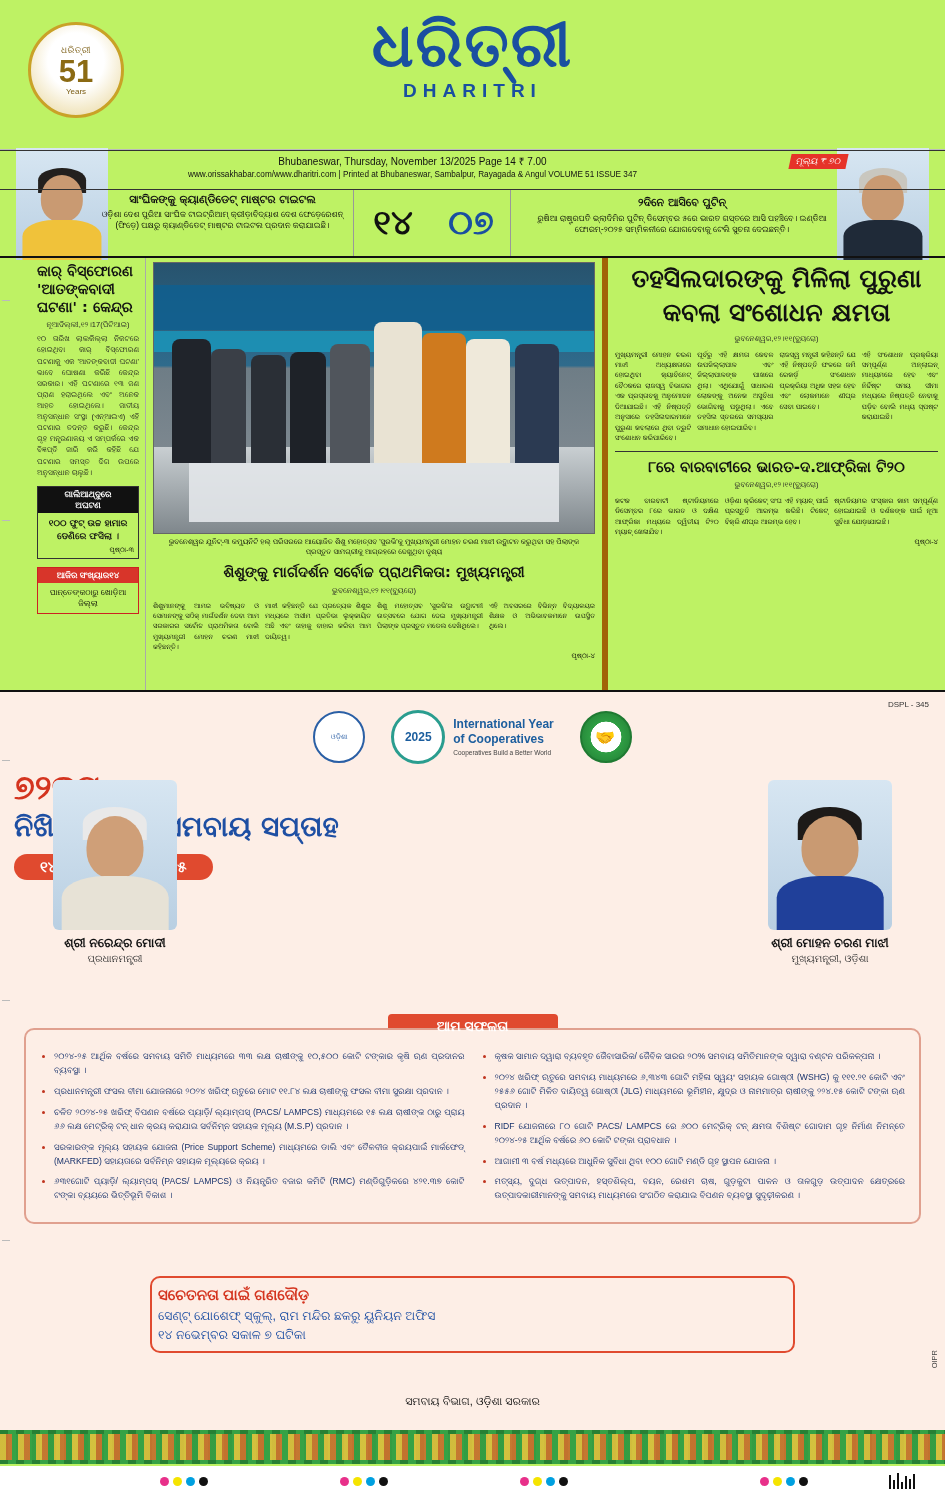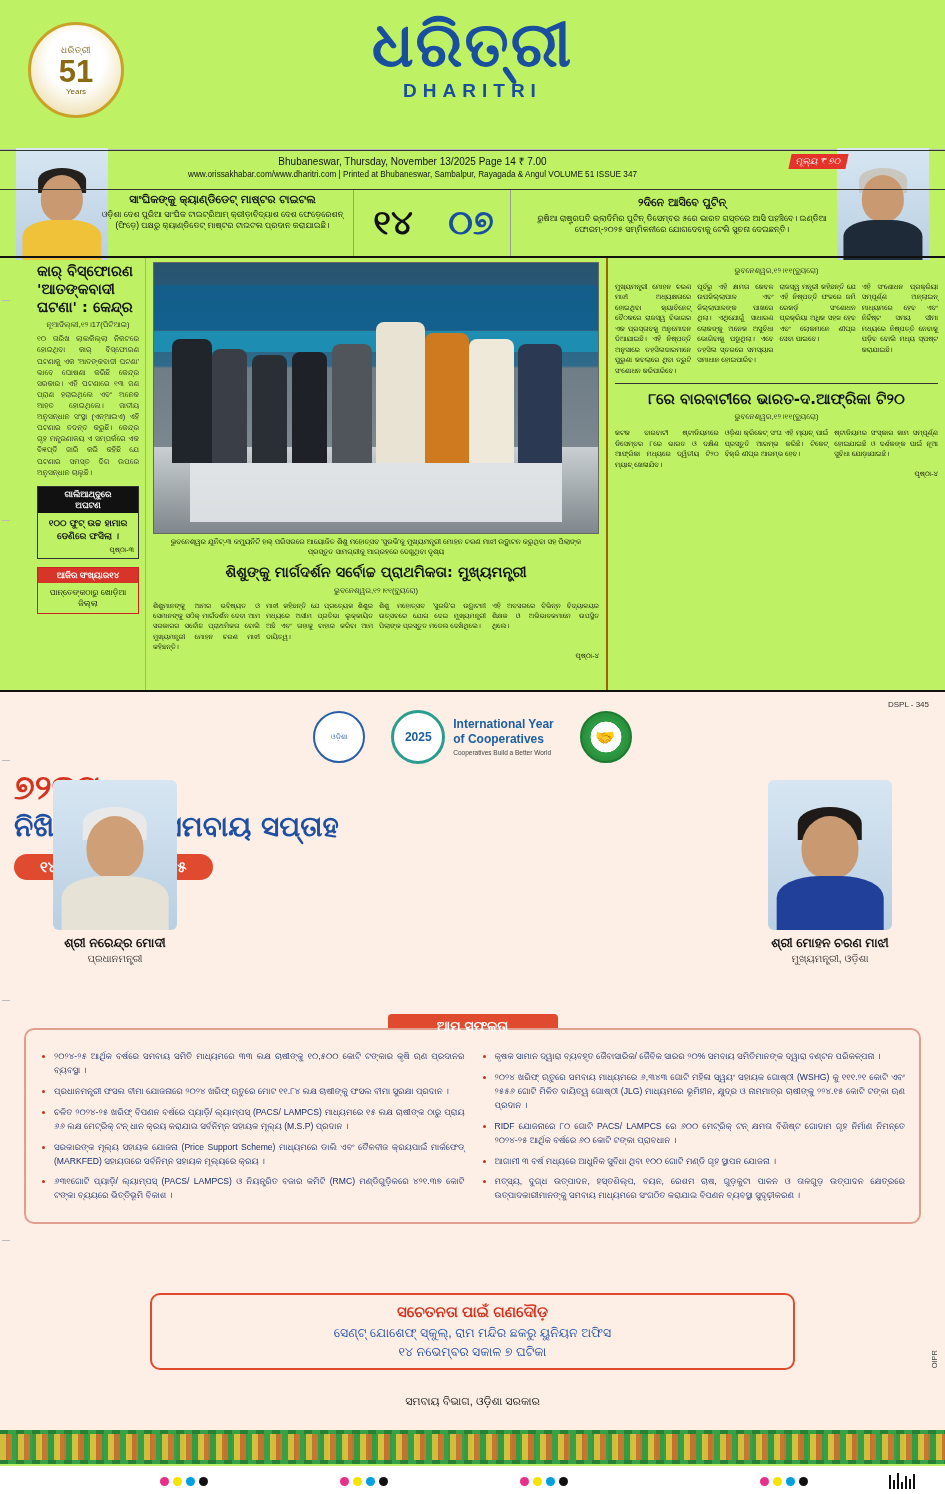--- a/index.html
+++ b/index.html
@@ -101,21 +101,21 @@
   .sb-num.blue { color:#1a4fa0; }
   .sb-text2 { flex:1; border-left:1px solid #999; padding:6px 8px; }
   .sb-text2 .t1 { font-size:11px; font-weight:bold; text-align:center; color:#111; }
   .sb-text2 .t2 { font-size:8.2px; line-height:1.4; text-align:center; margin-top:4px; }
   .sb-right { width:92px; }
 
   
   .newsbody { position:absolute; left:8px; right:0; top:258px; height:432px; display:flex;margin-left:23px; }
   .col { padding:4px 6px; }
   .col-left { width:115px; border-right:1px solid #aaa; }
-  .col-center { width:462px; border-right:2px solid #a16207; padding:4px 7px; }
+  .col-center { width:462px; border-right:6px solid #a16207; padding:4px 7px; }
   .col-right { flex:1; padding:4px 7px; }
 
   .head-od { font-family:"DejaVu Sans", sans-serif; color:#111; }
   .hl-1 { font-size:14.5px; font-weight:bold; line-height:1.25; }
   .byline { font-size:7.5px; text-align:center; margin:4px 0 3px; color:#222; }
   .body-od { font-size:7.4px; line-height:1.5; text-align:justify; color:#1a1a1a; }
 
   .boxed {
     border:1px solid #333; margin-top:8px; padding:4px;
     text-align:center;
@@ -221,23 +221,23 @@
   .succ-box {
     border:2px solid #e0a08f; border-radius:10px; margin-top:-11px; padding:20px 14px 12px;
     display:flex; gap:16px; background:#fdeee6;
   }
   .succ-col { flex:1; }
   .succ-col ul { margin:0; padding-left:14px; }
   .succ-col li { font-size:8.6px; line-height:1.62; color:#15306b; margin-bottom:7px; text-align:justify; }
   .succ-col li::marker { color:#c0341f; }
 
   .awareness {
-    position:absolute; left:150px; right:150px; bottom:60px;
+    position:absolute; left:150px; right:150px; bottom:77px;
     border:2px solid #e04a2f; border-radius:10px; background:#fdeee6;
-    text-align:center; padding:8px 6px;
+    text-align:left; padding:8px 6px;
   }
   .awareness .a1 { font-size:15px; font-weight:bold; color:#d4341f; }
   .awareness .a2 { font-size:12.5px; color:#1e4fa3; margin-top:5px; }
   .awareness .a3 { font-size:12.5px; color:#1e4fa3; margin-top:4px; }
   .ad-foot { position:absolute; left:0; right:0; bottom:22px; text-align:center; font-size:11px; color:#111; }
   .oipr { position:absolute; right:6px; bottom:80px; font-size:7.5px; color:#444; transform:rotate(-90deg); transform-origin:right bottom; }
 
   
   .deco {
     position:absolute; left:0; right:0; top:1430px; height:34px;
@@ -358,20 +358,21 @@
       <div class="sub-cols">
         <div class="sc">ଶିଶୁମାନଙ୍କୁ ଆମର ଭବିଷ୍ୟତ ଓ ସେମାନଙ୍କୁ ସଠିକ୍ ମାର୍ଗଦର୍ଶନ ଦେବା ଆମ ସରକାରର ସର୍ବୋଚ୍ଚ ପ୍ରାଥମିକତା ବୋଲି ମୁଖ୍ୟମନ୍ତ୍ରୀ ମୋହନ ଚରଣ ମାଝୀ କହିଛନ୍ତି।</div>
         <div class="sc">ମାଝୀ କହିଛନ୍ତି ଯେ ପ୍ରତ୍ୟେକ ଶିଶୁର ମଧ୍ୟରେ ଅସୀମ ପ୍ରତିଭା ଲୁକ୍କାୟିତ ଅଛି ଏବଂ ତାହାକୁ ବାହାର କରିବା ଆମ ଦାୟିତ୍ୱ।</div>
         <div class="sc">ଶିଶୁ ମହୋତ୍ସବ 'ସୁରଭି'ର ଉଦ୍ଘାଟନୀ ଉତ୍ସବରେ ଯୋଗ ଦେଇ ମୁଖ୍ୟମନ୍ତ୍ରୀ ପିଲାଙ୍କ ପ୍ରସ୍ତୁତ ମଡେଲ ଦେଖିଥିଲେ।</div>
         <div class="sc">ଏହି ଅବସରରେ ବିଭିନ୍ନ ବିଦ୍ୟାଳୟର ଶିକ୍ଷକ ଓ ଅଭିଭାବକମାନେ ଉପସ୍ଥିତ ଥିଲେ।</div>
       </div>
       <div class="cont-r">ପୃଷ୍ଠା-୪</div>
     </div>
 
     <div class="col col-right">
+      <div class="hl-big">ତହସିଲଦାରଙ୍କୁ ମିଳିଲା ପୁରୁଣା କବଲା ସଂଶୋଧନ କ୍ଷମତା</div>
       <div class="byline">ଭୁବନେଶ୍ୱର,୧୨।୧୧(ବ୍ୟୁରୋ)</div>
       <div class="rcols">
         <div class="rc">ମୁଖ୍ୟମନ୍ତ୍ରୀ ମୋହନ ଚରଣ ମାଝୀ ଅଧ୍ୟକ୍ଷତାରେ ହୋଇଥିବା କ୍ୟାବିନେଟ୍ ବୈଠକରେ ରାଜସ୍ୱ ବିଭାଗର ଏକ ପ୍ରସ୍ତାବକୁ ଅନୁମୋଦନ ଦିଆଯାଇଛି। ଏହି ନିଷ୍ପତ୍ତି ଅନୁସାରେ ତହସିଲଦାରମାନେ ପୁରୁଣା କବଲାରେ ଥିବା ତ୍ରୁଟି ସଂଶୋଧନ କରିପାରିବେ।</div>
         <div class="rc">ପୂର୍ବରୁ ଏହି କ୍ଷମତା କେବଳ ଉପଜିଲ୍ଲାପାଳ ଏବଂ ଜିଲ୍ଲାପାଳଙ୍କ ପାଖରେ ଥିଲା। ଏଥିଯୋଗୁଁ ସାଧାରଣ ଲୋକଙ୍କୁ ଅନେକ ଅସୁବିଧା ଭୋଗିବାକୁ ପଡୁଥିଲା। ଏବେ ତହସିଲ ସ୍ତରରେ ସମସ୍ୟାର ସମାଧାନ ହୋଇପାରିବ।</div>
         <div class="rc">ରାଜସ୍ୱ ମନ୍ତ୍ରୀ କହିଛନ୍ତି ଯେ ଏହି ନିଷ୍ପତ୍ତି ଫଳରେ ଜମି ରେକର୍ଡ଼ ସଂଶୋଧନ ପ୍ରକ୍ରିୟା ଅଧିକ ସହଜ ହେବ ଏବଂ ଲୋକମାନେ ଶୀଘ୍ର ସେବା ପାଇବେ।</div>
         <div class="rc">ଏହି ସଂଶୋଧନ ପ୍ରକ୍ରିୟା ସମ୍ପୂର୍ଣ୍ଣ ଅନ୍ଲାଇନ୍ ମାଧ୍ୟମରେ ହେବ ଏବଂ ନିର୍ଦ୍ଦିଷ୍ଟ ସମୟ ସୀମା ମଧ୍ୟରେ ନିଷ୍ପତ୍ତି ନେବାକୁ ପଡ଼ିବ ବୋଲି ମଧ୍ୟ ସ୍ପଷ୍ଟ କରାଯାଇଛି।</div>
       </div>
       <div class="hl-mid head-od">୮ରେ ବାରବାଟୀରେ ଭାରତ-ଦ.ଆଫ୍ରିକା ଟି୨୦</div>
       <div class="byline">ଭୁବନେଶ୍ୱର,୧୨।୧୧(ବ୍ୟୁରୋ)</div>
       <div class="rcols">

